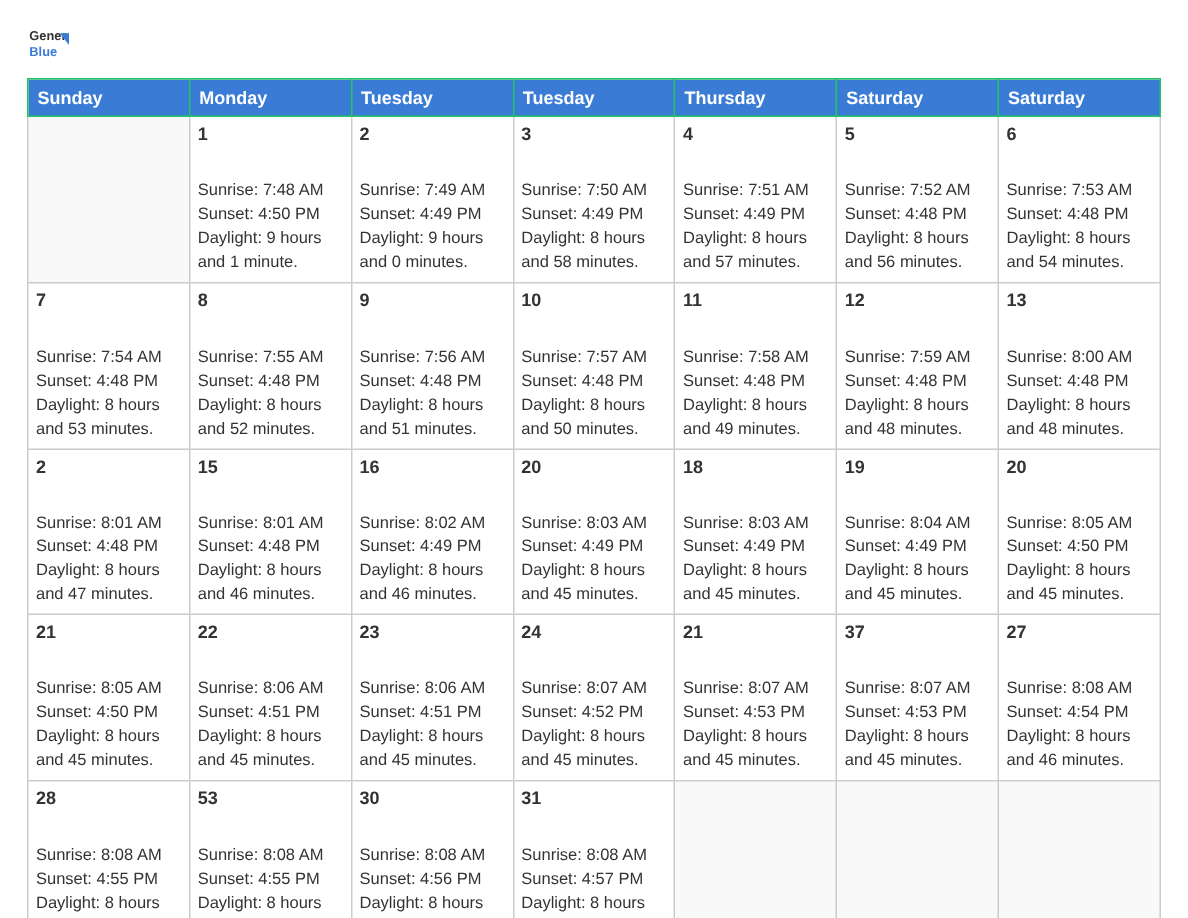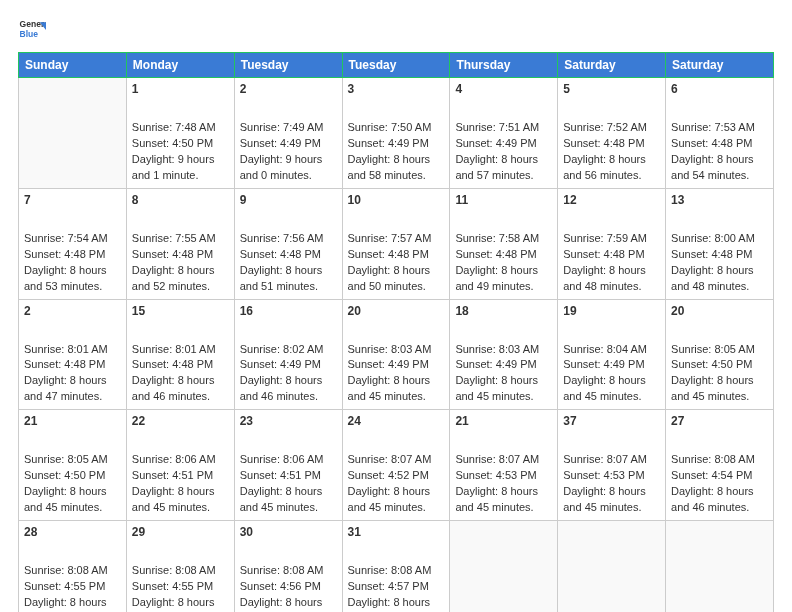--- a/index.html
+++ b/index.html
@@ -249,21 +249,21 @@
             <span class="day-num">27</span>
             <div class="day-info">Sunrise: 8:08 AM<br>Sunset: 4:54 PM<br>Daylight: 8 hours<br>and 46 minutes.</div>
           </td>
         </tr>
         <tr class="last-row">
           <td>
             <span class="day-num">28</span>
             <div class="day-info">Sunrise: 8:08 AM<br>Sunset: 4:55 PM<br>Daylight: 8 hours<br>and 46 minutes.</div>
           </td>
           <td>
-            <span class="day-num">29</span>
+            <span class="day-num">53</span>
             <div class="day-info">Sunrise: 8:08 AM<br>Sunset: 4:55 PM<br>Daylight: 8 hours<br>and 47 minutes.</div>
           </td>
           <td>
             <span class="day-num">30</span>
             <div class="day-info">Sunrise: 8:08 AM<br>Sunset: 4:56 PM<br>Daylight: 8 hours<br>and 47 minutes.</div>
           </td>
           <td>
             <span class="day-num">31</span>
             <div class="day-info">Sunrise: 8:08 AM<br>Sunset: 4:57 PM<br>Daylight: 8 hours<br>and 48 minutes.</div>
           </td>

